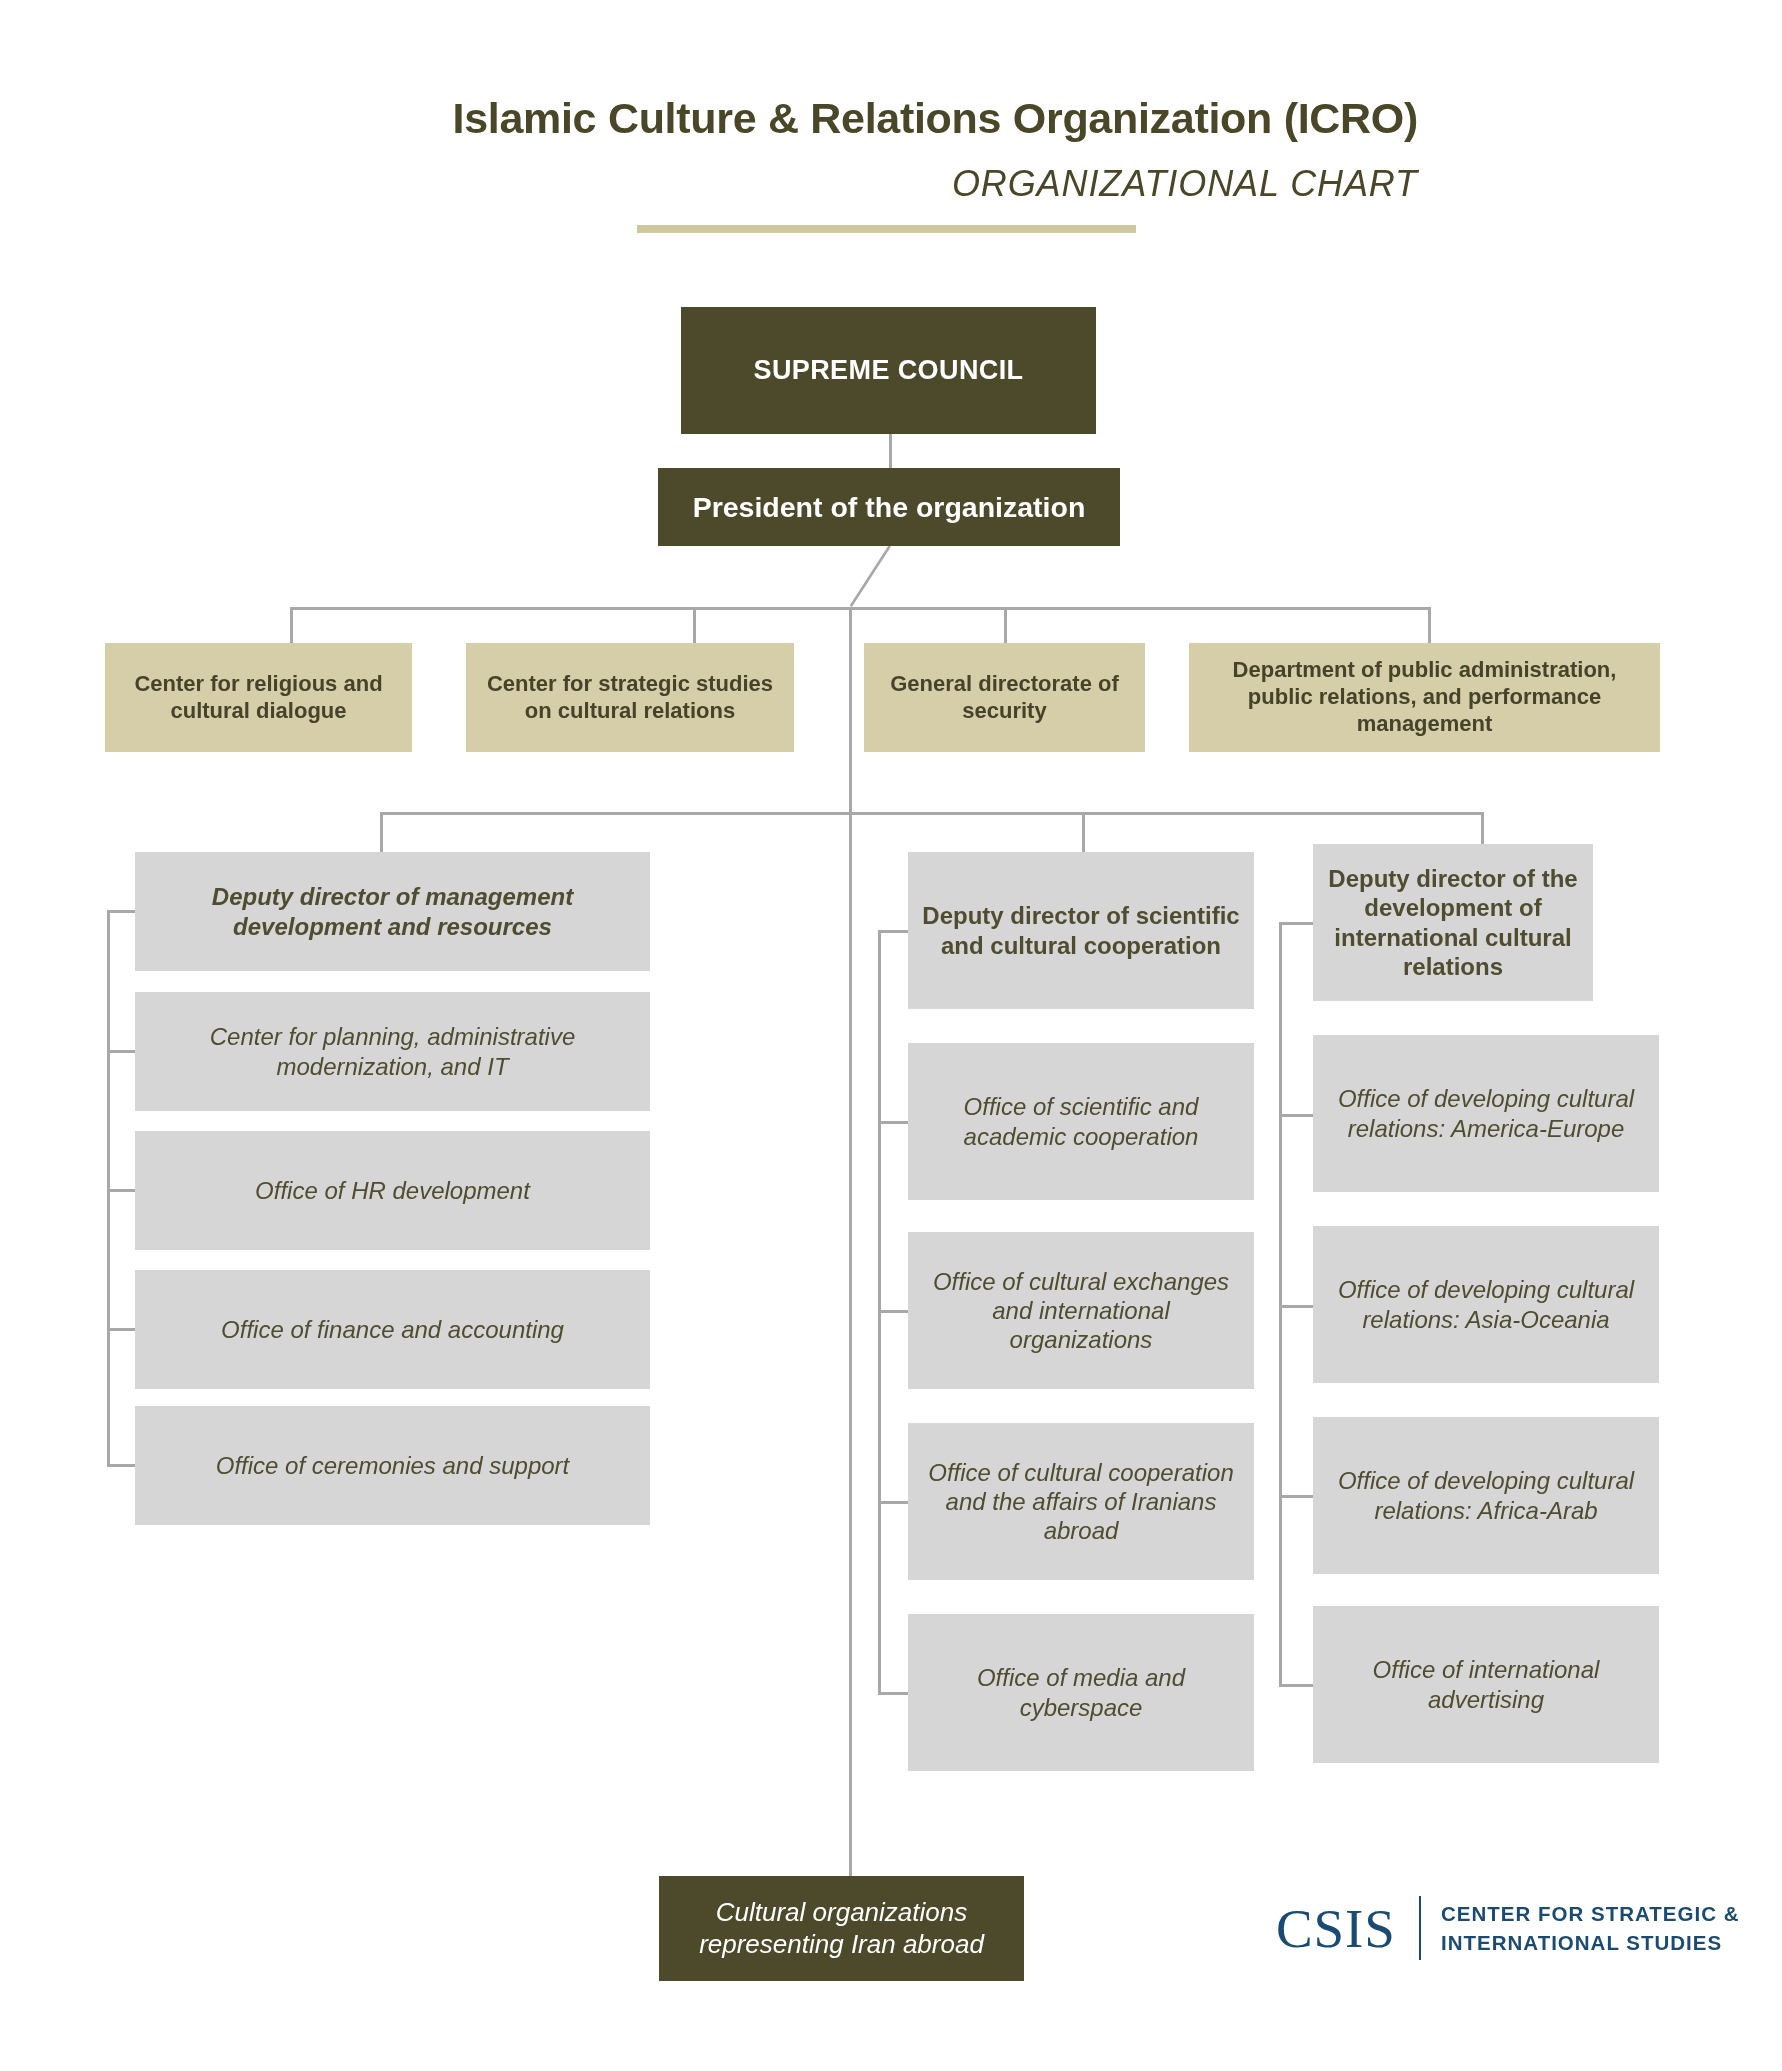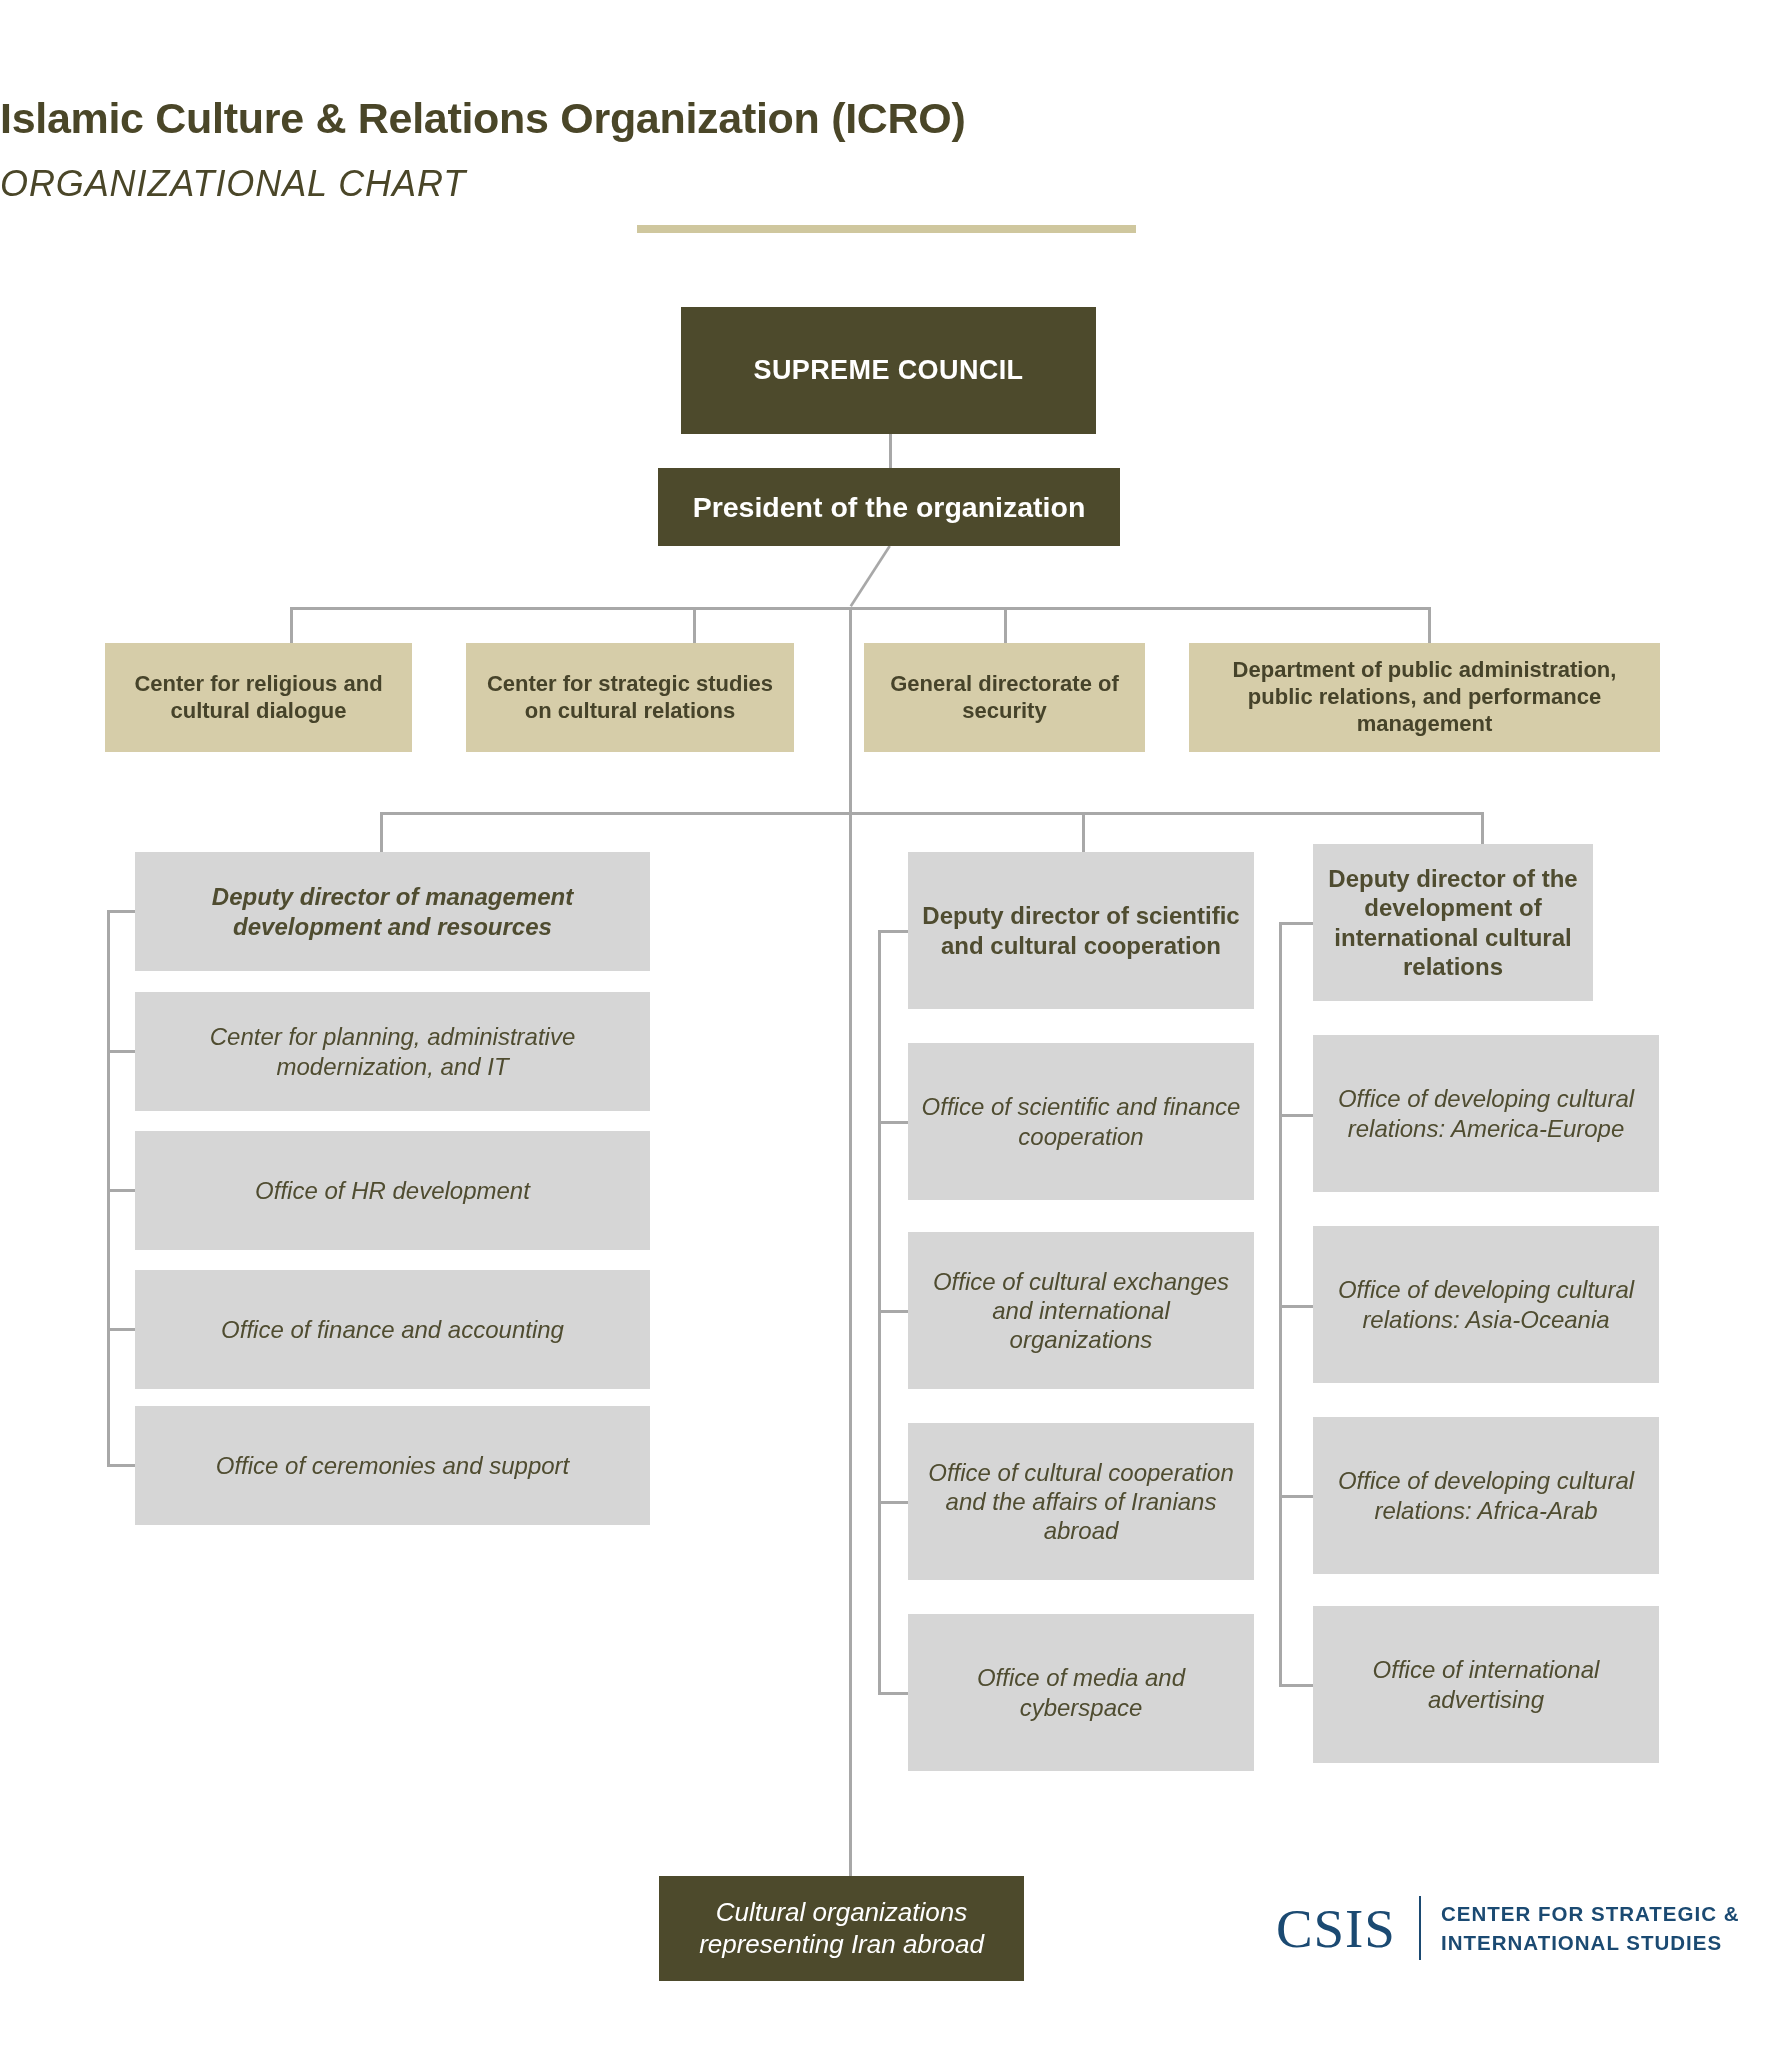--- a/index.html
+++ b/index.html
@@ -13,21 +13,21 @@
     position: relative;
     font-family: "Liberation Sans", sans-serif;
     overflow: hidden;
   }
 
   
   #header {
     position: absolute;
     left: 0; top: 0;
     width: 1418px;
-    text-align: left;
+    text-align: right;
   }
   #chart-title {
     margin: 0;
     padding-top: 94px;
     font-size: 43px;
     font-weight: bold;
     color: #4a4628;
     letter-spacing: -0.3px;
     font-family: "Liberation Sans", sans-serif;
   }
@@ -173,21 +173,21 @@
 <div class="node tan bold" style="left:864px; top:643px; width:281px; height:109px; font-size:22px;">General directorate of security</div>
 <div class="node tan bold" style="left:1189px; top:643px; width:471px; height:109px; font-size:22px;">Department of public administration, public relations, and performance management</div>
 
 <div class="node gray bold" style="left:135px; top:852px; width:515px; height:119px; font-size:24px;font-style:italic;">Deputy director of management development and resources</div>
 <div class="node gray italic" style="left:135px; top:992px; width:515px; height:119px; font-size:24px;">Center for planning, administrative modernization, and IT</div>
 <div class="node gray italic" style="left:135px; top:1131px; width:515px; height:119px; font-size:24px;">Office of HR development</div>
 <div class="node gray italic" style="left:135px; top:1270px; width:515px; height:119px; font-size:24px;">Office of finance and accounting</div>
 <div class="node gray italic" style="left:135px; top:1406px; width:515px; height:119px; font-size:24px;">Office of ceremonies and support</div>
 
 <div class="node gray bold" style="left:908px; top:852px; width:346px; height:157px; font-size:24px;">Deputy director of scientific and cultural cooperation</div>
-<div class="node gray italic" style="left:908px; top:1043px; width:346px; height:157px; font-size:24px;">Office of scientific and finance cooperation</div>
+<div class="node gray italic" style="left:908px; top:1043px; width:346px; height:157px; font-size:24px;">Office of scientific and academic cooperation</div>
 <div class="node gray italic" style="left:908px; top:1232px; width:346px; height:157px; font-size:24px;">Office of cultural exchanges and international organizations</div>
 <div class="node gray italic" style="left:908px; top:1423px; width:346px; height:157px; font-size:24px;">Office of cultural cooperation and the affairs of Iranians abroad</div>
 <div class="node gray italic" style="left:908px; top:1614px; width:346px; height:157px; font-size:24px;">Office of media and cyberspace</div>
 
 <div class="node gray bold" style="left:1313px; top:844px; width:280px; height:157px; font-size:24px;">Deputy director of the development of international cultural relations</div>
 <div class="node gray italic" style="left:1313px; top:1035px; width:346px; height:157px; font-size:24px;">Office of developing cultural relations: America-Europe</div>
 <div class="node gray italic" style="left:1313px; top:1226px; width:346px; height:157px; font-size:24px;">Office of developing cultural relations: Asia-Oceania</div>
 <div class="node gray italic" style="left:1313px; top:1417px; width:346px; height:157px; font-size:24px;">Office of developing cultural relations: Africa-Arab</div>
 <div class="node gray italic" style="left:1313px; top:1606px; width:346px; height:157px; font-size:24px;">Office of international advertising</div>
 

